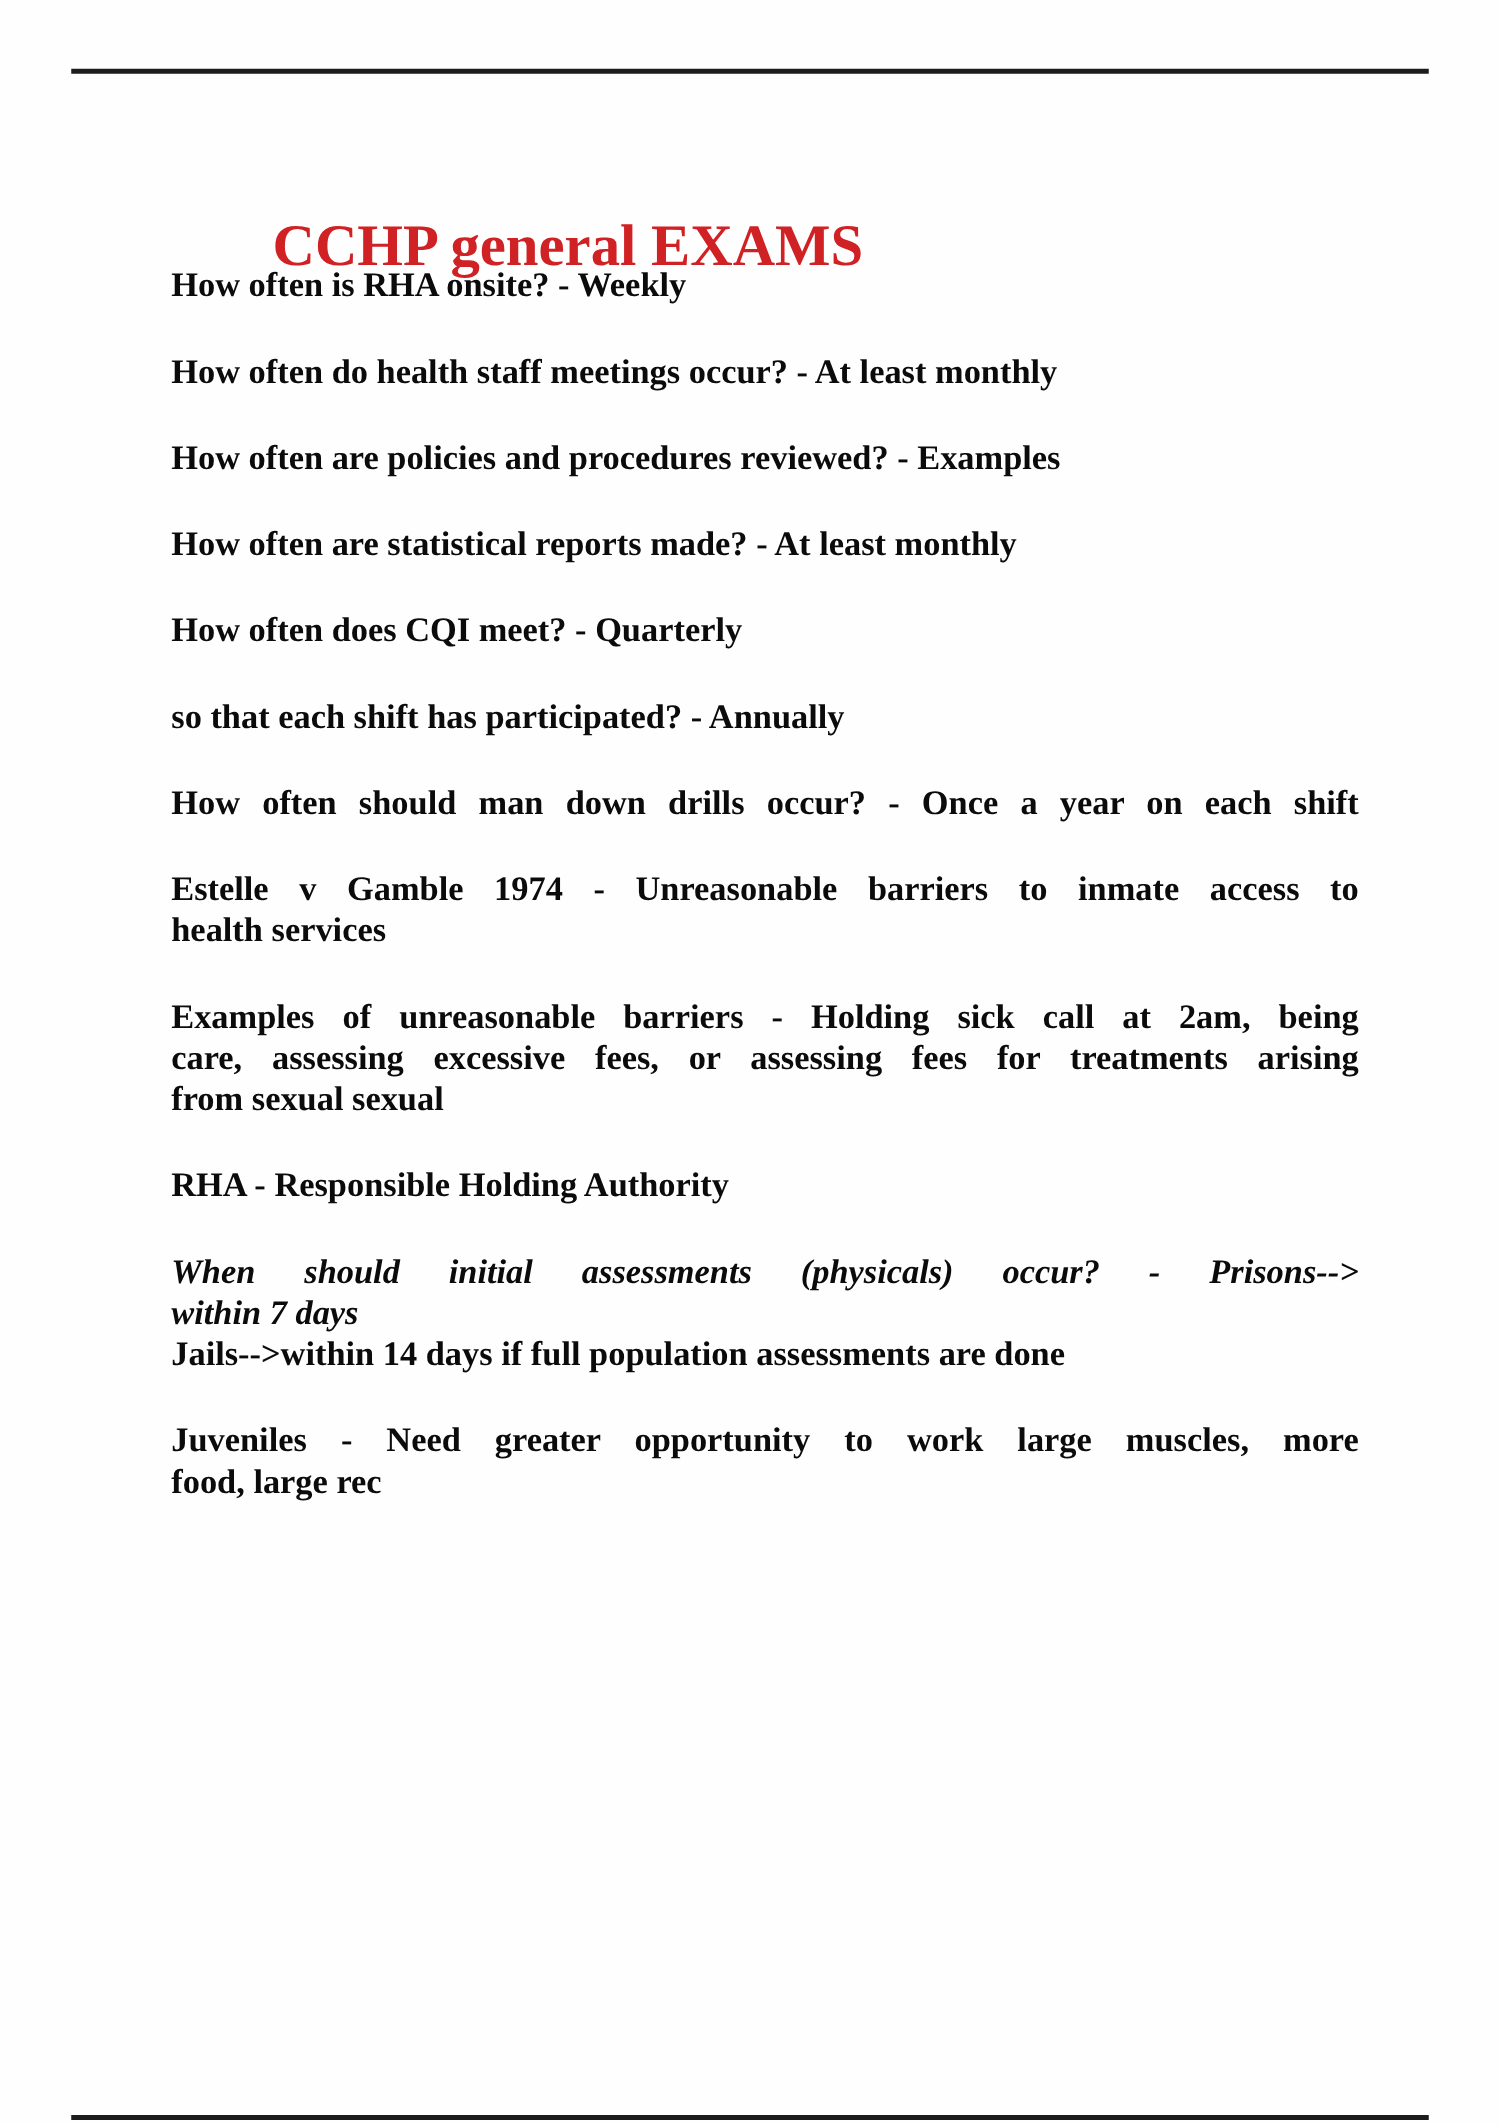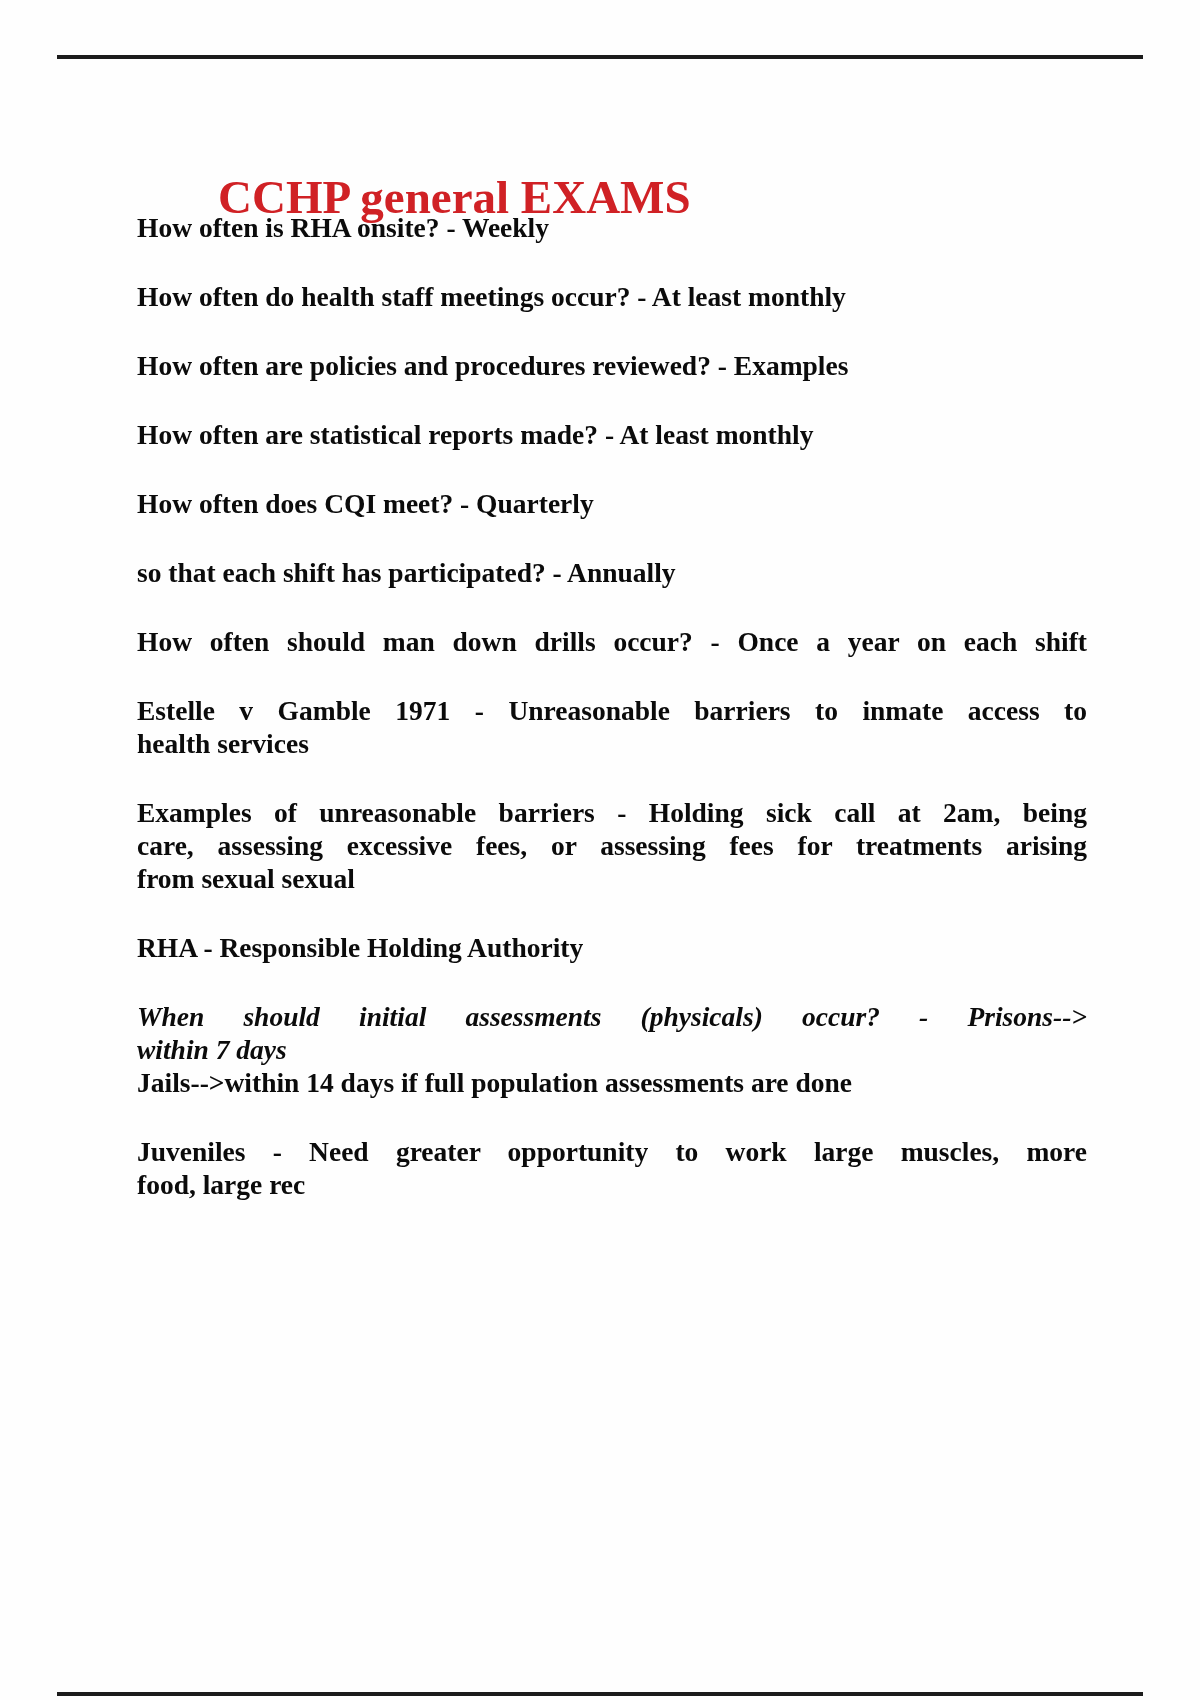--- a/index.html
+++ b/index.html
@@ -89,21 +89,21 @@
 
     <div class="para">
       <span class="line">so that each shift has participated? - Annually</span>
     </div>
 
     <div class="para">
       <span class="line jl">How often should man down drills occur? - Once a year on each shift</span>
     </div>
 
     <div class="para">
-      <span class="line jl">Estelle v Gamble 1971 - Unreasonable barriers to inmate access to</span>
+      <span class="line jl">Estelle v Gamble 1974 - Unreasonable barriers to inmate access to</span>
       <span class="line">health services</span>
     </div>
 
     <div class="para">
       <span class="line jl">Examples of unreasonable barriers - Holding sick call at 2am, being</span>
       <span class="line jl">care, assessing excessive fees, or assessing fees for treatments arising</span>
       <span class="line">from sexual sexual</span>
     </div>
 
     <div class="para">

